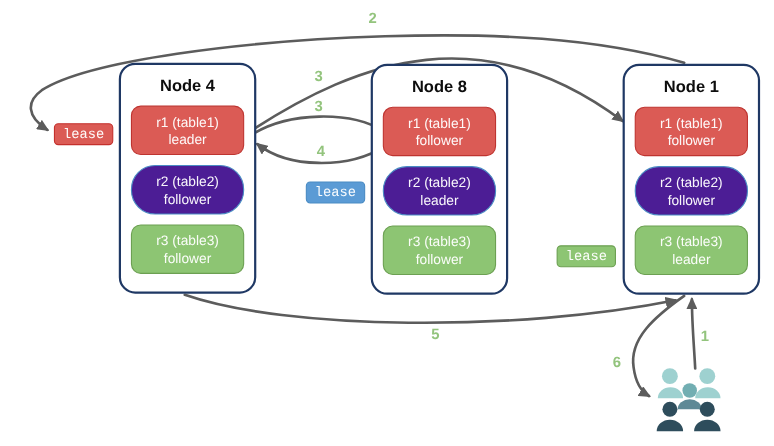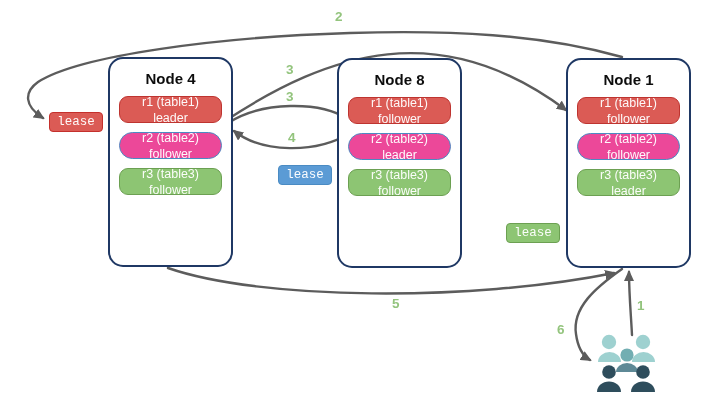--- a/index.html
+++ b/index.html
@@ -17,28 +17,28 @@
     position:absolute; width:125px; height:210px;
     background:#ffffff; border:2px solid #1F3864; border-radius:15px;
     box-sizing:border-box; z-index:2;
     display:flex; flex-direction:column; align-items:center;
   }
   .node-title {
     font-size:15px; font-weight:bold; color:#0d0d0d;
     margin-top:11px; margin-bottom:9px;
   }
   .replica {
-    width:103px; height:27px; border-radius:9px;
+    width:103px; height:45px; border-radius:9px;
     box-sizing:border-box; border:1.5px solid transparent;
     display:flex; flex-direction:column; justify-content:center; align-items:center;
     color:rgba(255,255,255,0.96); font-size:12.5px; line-height:1.28;
     margin-bottom:9px; text-align:center;
   }
   .replica.red   { background:#DB5B55; border-color:#BE3430; }
-  .replica.blue  { background:#ec4899; border-color:#4A8BC3;border-radius:22px; }
+  .replica.blue  { background:#4c1d95; border-color:#4A8BC3;border-radius:22px; }
   .replica.green { background:#8DC573; border-color:#6CA052; }
 
   .lease {
     position:absolute; z-index:2; width:54px; height:20px;
     box-sizing:border-box; border-radius:4px; border:1.5px solid transparent;
     color:rgba(255,255,255,0.97); font-size:12.5px;
     display:flex; align-items:center; justify-content:center;font-family:Liberation Mono, monospace;
   }
   .lease.red   { background:#DB5B55; border-color:#C4302C; }
   .lease.blue  { background:#5B9BD5; border-color:#4A8BC3; }

